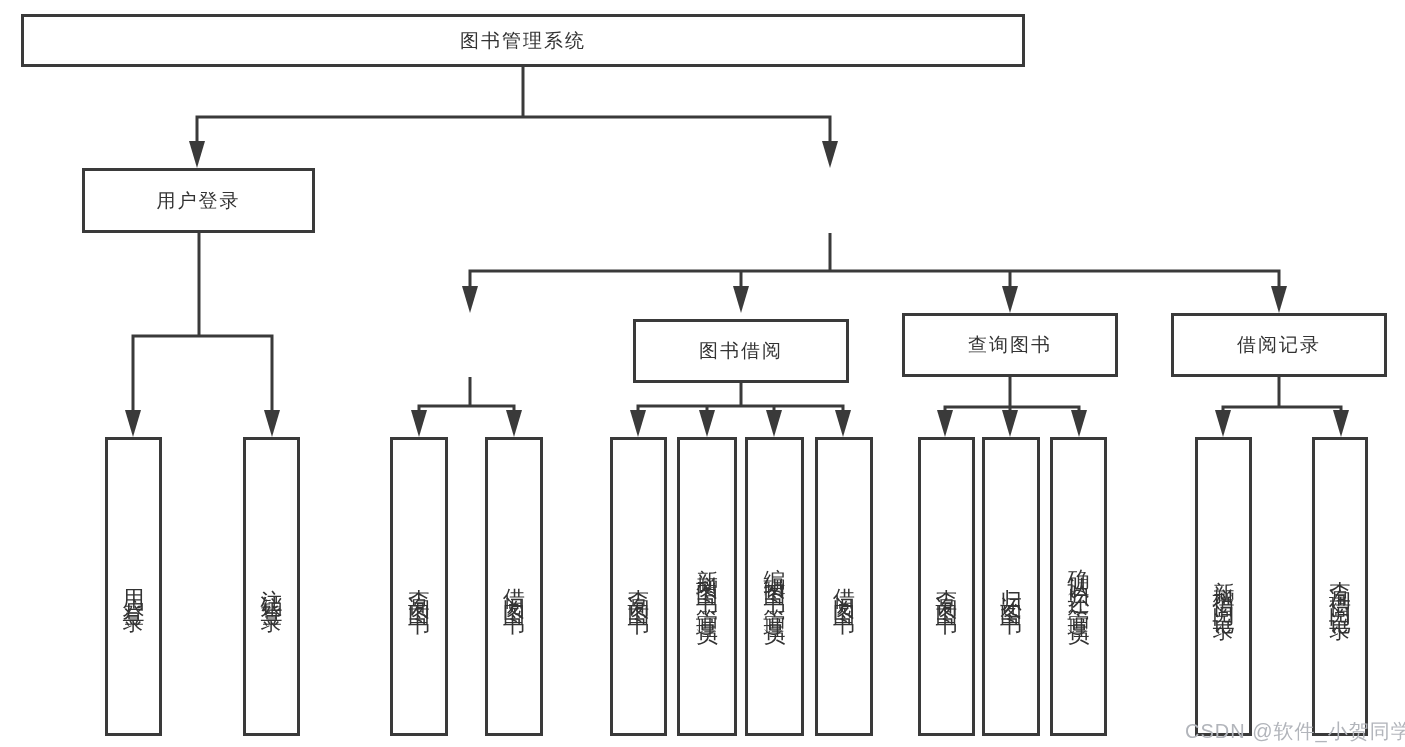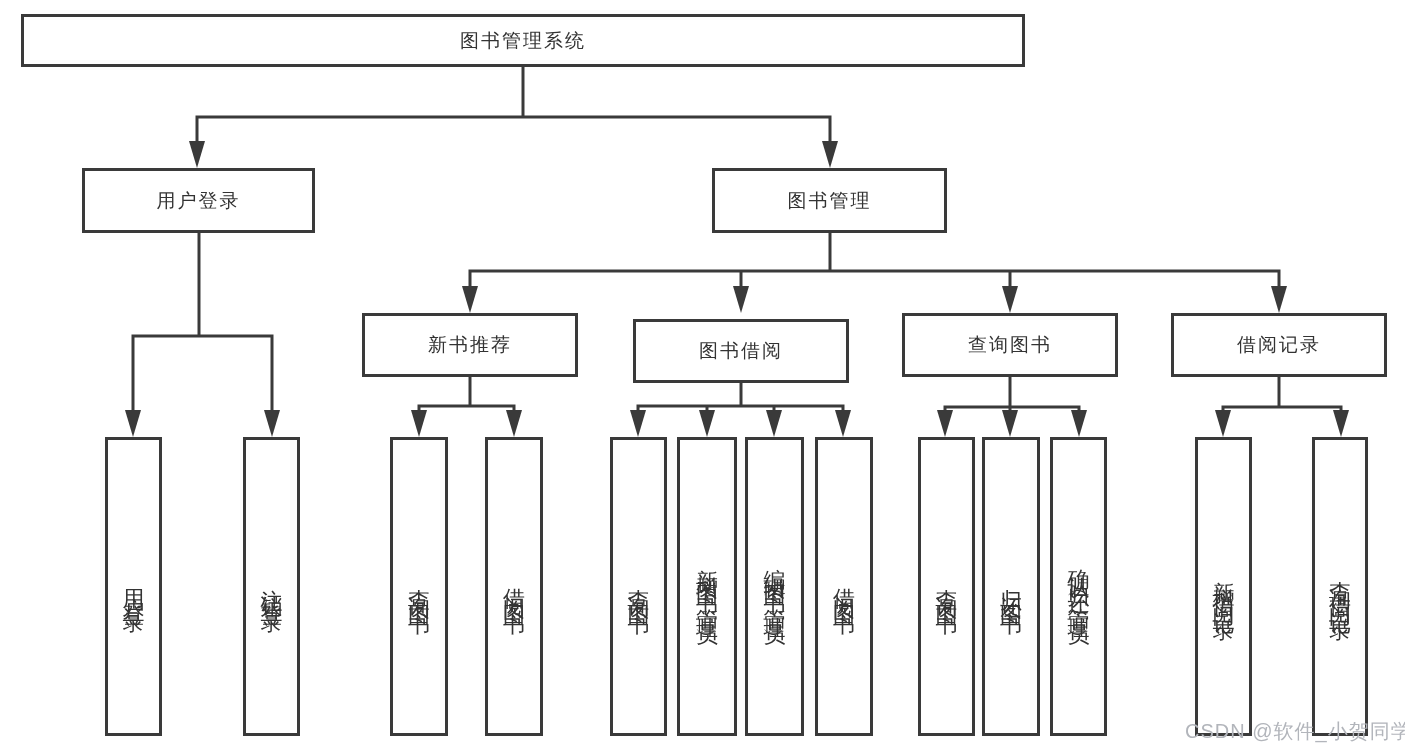--- a/index.html
+++ b/index.html
@@ -78,23 +78,21 @@
       <polygon points="1002,410 1018,410 1010,437"></polygon>
       <polygon points="1071,410 1087,410 1079,437"></polygon>
       <polygon points="1215,410 1231,410 1223,437"></polygon>
       <polygon points="1333,410 1349,410 1341,437"></polygon>
     </g>
   </svg>
 
   <div class="box h-label" style="left:21px;top:14px;width:1004px;height:53px;">图书管理系统</div>
 
   <div class="box h-label" style="left:82px;top:168px;width:233px;height:65px;">用户登录</div>
-  <div class="box h-label" style="left:712px;top:168px;width:235px;height:65px;">图书管理</div>
 
-  <div class="box h-label" style="left:362px;top:313px;width:216px;height:64px;">新书推荐</div>
   <div class="box h-label" style="left:633px;top:319px;width:216px;height:64px;">图书借阅</div>
   <div class="box h-label" style="left:902px;top:313px;width:216px;height:64px;">查询图书</div>
   <div class="box h-label" style="left:1171px;top:313px;width:216px;height:64px;">借阅记录</div>
 
   <div class="box v-label" style="left:105px;top:437px;width:57px;height:299px;">用户登录</div>
   <div class="box v-label" style="left:243px;top:437px;width:57px;height:299px;">注销登录</div>
 
   <div class="box v-label" style="left:390px;top:437px;width:58px;height:299px;">查询图书</div>
   <div class="box v-label" style="left:485px;top:437px;width:58px;height:299px;">借阅图书</div>
 

